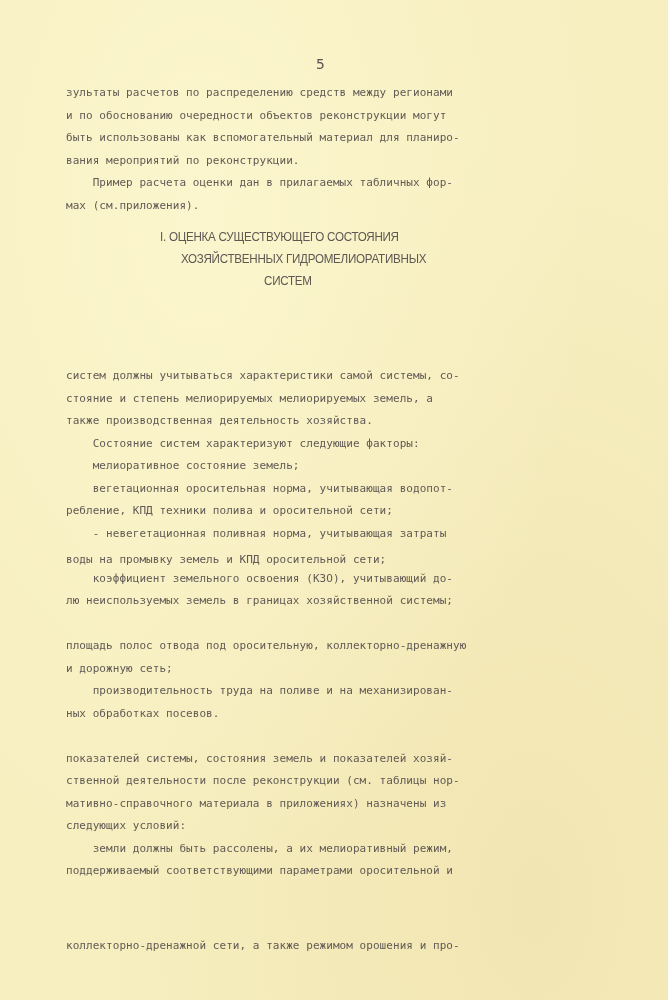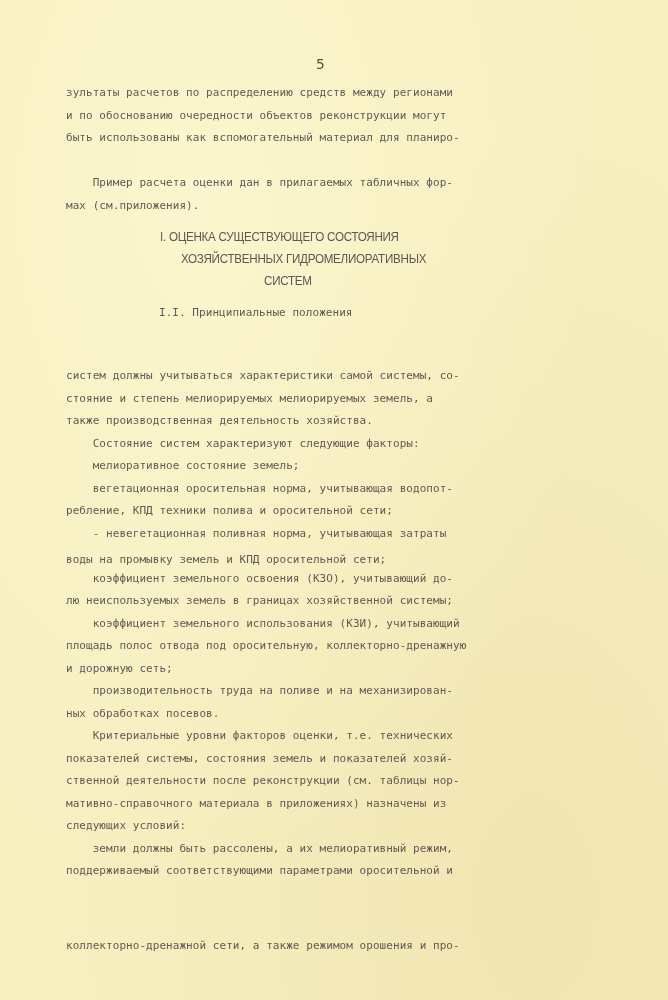--- a/index.html
+++ b/index.html
@@ -32,46 +32,44 @@
 </style>
 </head>
 <body>
 
 <div class="page">
   <div class="pnum">5</div>
 
   <div class="line" style="left:66px;top:85px">зультаты расчетов по распределению средств между регионами</div>
   <div class="line" style="left:66px;top:108px">и по обоснованию очередности объектов реконструкции могут</div>
   <div class="line" style="left:66px;top:130px">быть использованы как вспомогательный материал для планиро-</div>
+  <div class="line" style="left:66px;top:153px">вания мероприятий по реконструкции.</div>
   <div class="line" style="left:66px;top:175px">    Пример расчета оценки дан в прилагаемых табличных фор-</div>
   <div class="line" style="left:66px;top:198px">мах (см.приложения).</div>
 
   <div class="head" style="left:160px;top:229px">I. ОЦЕНКА СУЩЕСТВУЮЩЕГО СОСТОЯНИЯ</div>
   <div class="head" style="left:181px;top:251px">ХОЗЯЙСТВЕННЫХ ГИДРОМЕЛИОРАТИВНЫХ</div>
   <div class="head" style="left:264px;top:273px">СИСТЕМ</div>
 
-  <div class="line" style="left:159px;top:305px">I.I. Принципиальные положения</div>
 
   <div class="line" style="left:66px;top:368px">систем должны учитываться характеристики самой системы, со-</div>
   <div class="line" style="left:66px;top:391px">стояние и степень мелиорируемых мелиорируемых земель, а</div>
   <div class="line" style="left:66px;top:413px">также производственная деятельность хозяйства.</div>
   <div class="line" style="left:66px;top:436px">    Состояние систем характеризуют следующие факторы:</div>
   <div class="line" style="left:66px;top:458px">    мелиоративное состояние земель;</div>
   <div class="line" style="left:66px;top:481px">    вегетационная оросительная норма, учитывающая водопот-</div>
   <div class="line" style="left:66px;top:526px">    - невегетационная поливная норма, учитывающая затраты</div>
   <div class="line" style="left:66px;top:503px">ребление, КПД техники полива и оросительной сети;</div>
   <div class="line" style="left:66px;top:552px">воды на промывку земель и КПД оросительной сети;</div>
   <div class="line" style="left:66px;top:571px">    коэффициент земельного освоения (КЗО), учитывающий до-</div>
   <div class="line" style="left:66px;top:593px">лю неиспользуемых земель в границах хозяйственной системы;</div>
-  <div class="line" style="left:66px;top:616px">    коэффициент земельного использования (КЗИ), учитывающий</div>
   <div class="line" style="left:66px;top:638px">площадь полос отвода под оросительную, коллекторно-дренажную</div>
   <div class="line" style="left:66px;top:661px">и дорожную сеть;</div>
   <div class="line" style="left:66px;top:683px">    производительность труда на поливе и на механизирован-</div>
   <div class="line" style="left:66px;top:706px">ных обработках посевов.</div>
-  <div class="line" style="left:66px;top:728px">    Критериальные уровни факторов оценки, т.е. технических</div>
   <div class="line" style="left:66px;top:751px">показателей системы, состояния земель и показателей хозяй-</div>
   <div class="line" style="left:66px;top:773px">ственной деятельности после реконструкции (см. таблицы нор-</div>
   <div class="line" style="left:66px;top:796px">мативно-справочного материала в приложениях) назначены из</div>
   <div class="line" style="left:66px;top:818px">следующих условий:</div>
   <div class="line" style="left:66px;top:841px">    земли должны быть рассолены, а их мелиоративный режим,</div>
   <div class="line" style="left:66px;top:863px">поддерживаемый соответствующими параметрами оросительной и</div>
   <div class="line" style="left:66px;top:938px">коллекторно-дренажной сети, а также режимом орошения и про-</div>
 </div>
 
 </body></html>

